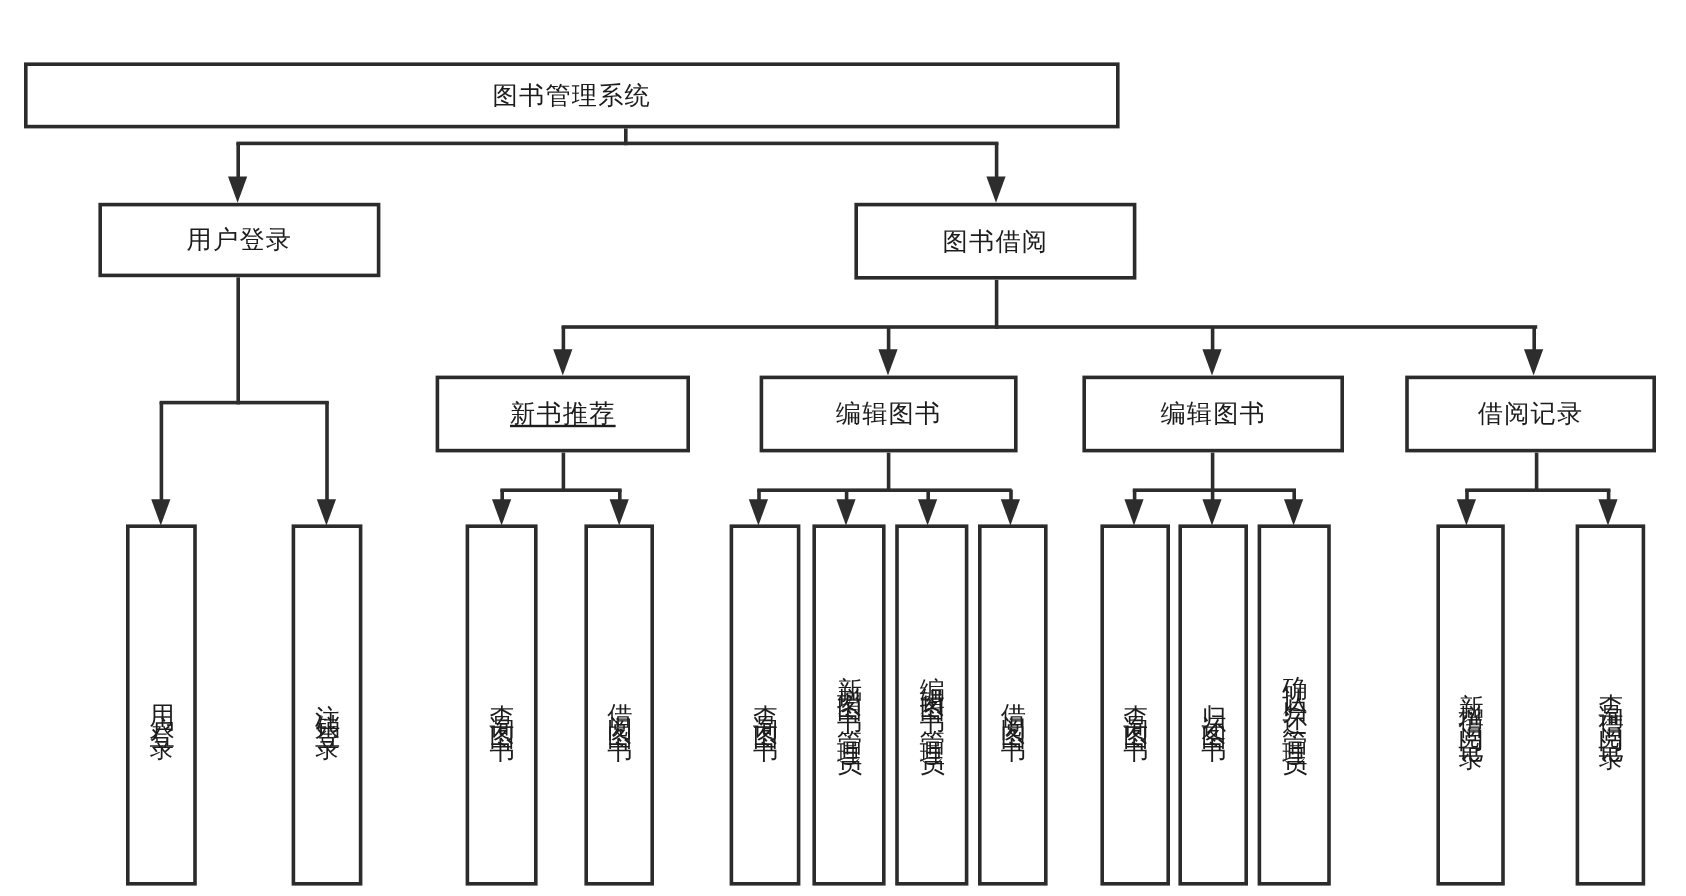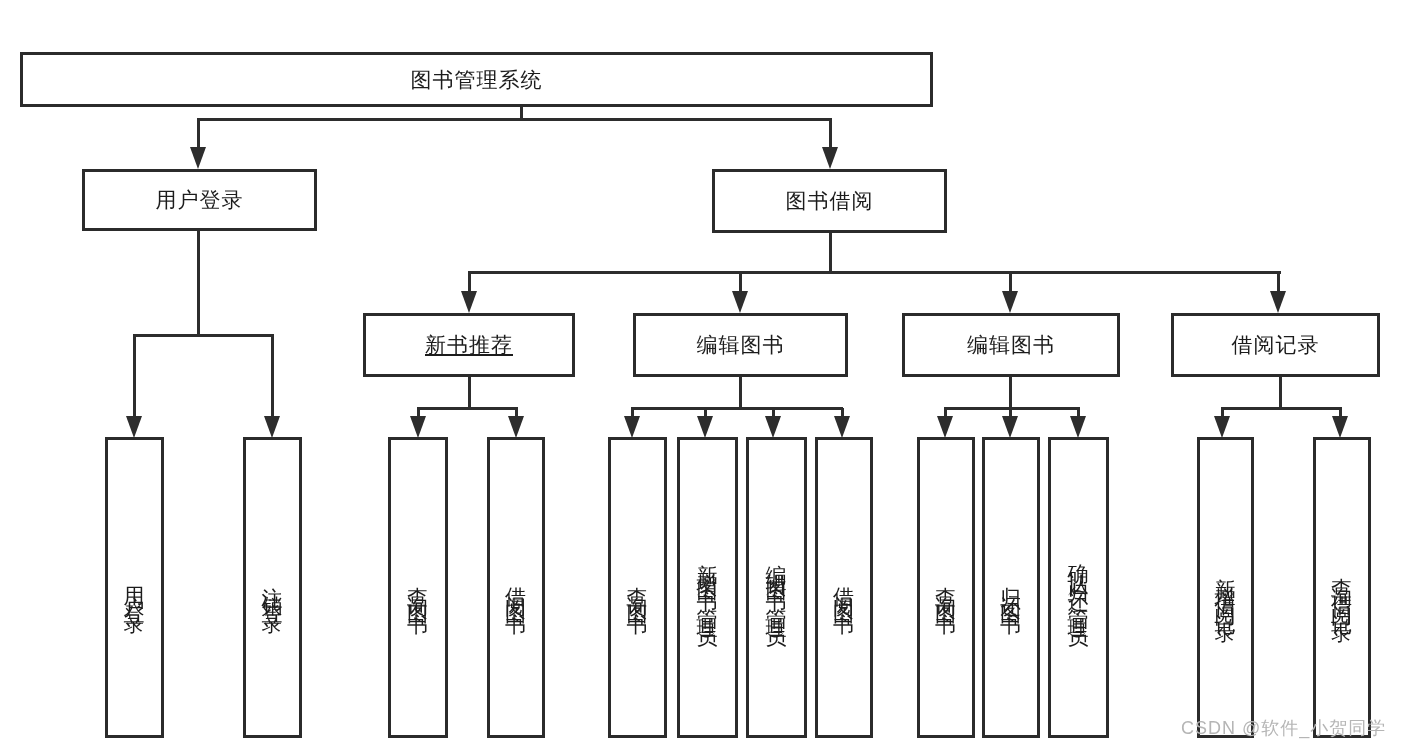--- a/index.html
+++ b/index.html
@@ -115,14 +115,13 @@
   <div class="vbox" style="left:746px;width:61px;">编辑图书（管理员）</div>
   <div class="vbox" style="left:815px;width:58px;">借阅图书</div>
 
   <div class="vbox" style="left:917px;width:58px;">查询图书</div>
   <div class="vbox" style="left:982px;width:58px;">归还图书</div>
   <div class="vbox" style="left:1048px;width:61px;">确认归还（管理员）</div>
 
   <div class="vbox" style="left:1197px;width:57px;">新增借阅记录</div>
   <div class="vbox" style="left:1313px;width:58px;">查询借阅记录</div>
 
-  <div class="watermark">CSDN @软件_小贺同学</div>
 </div>
 
 </body></html>

